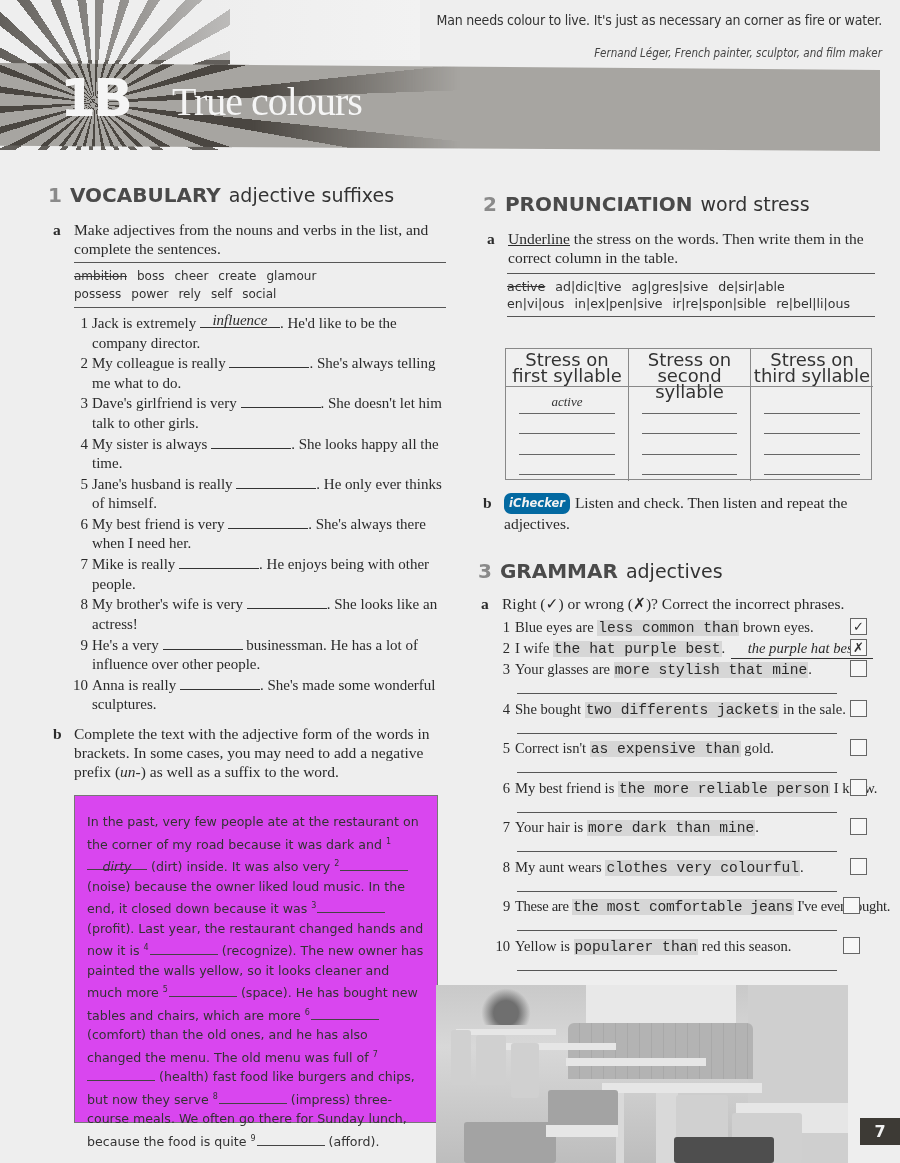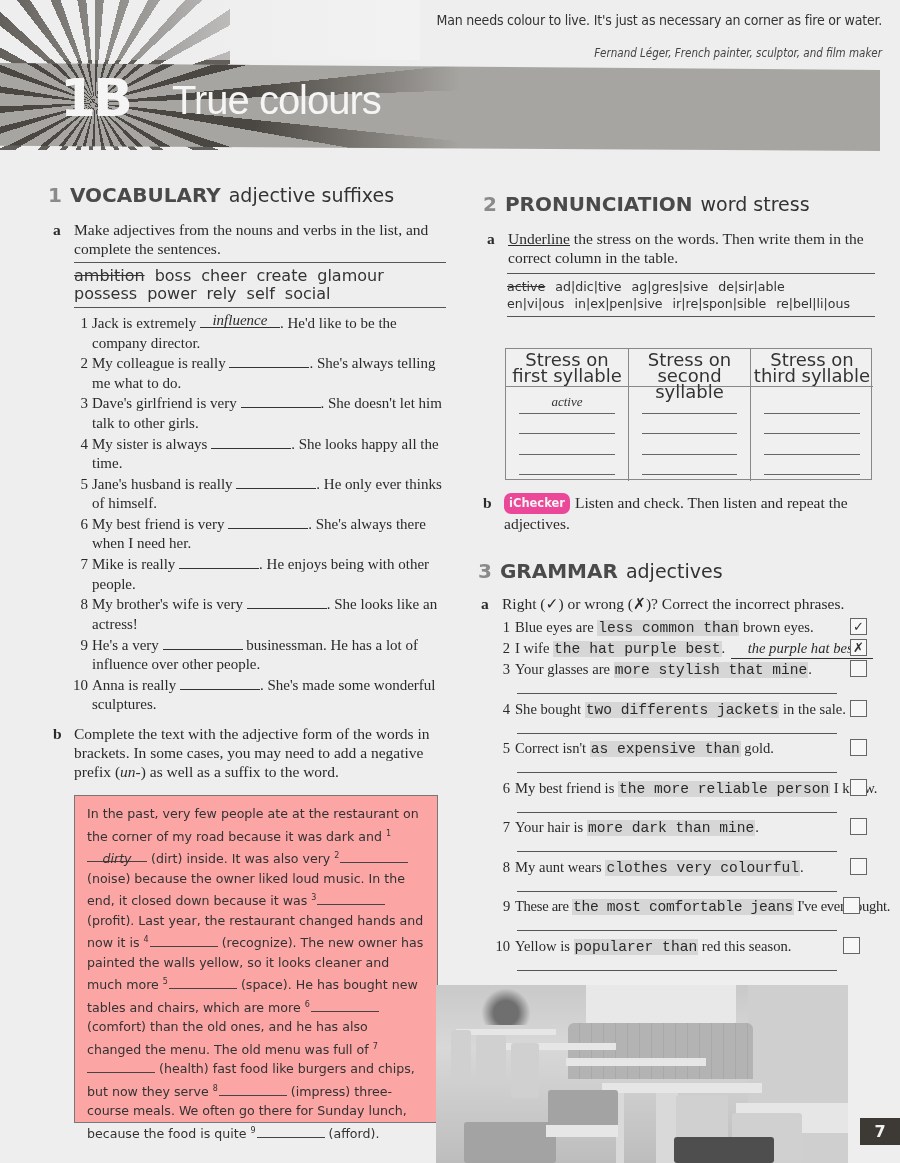--- a/index.html
+++ b/index.html
@@ -40,21 +40,21 @@
     -webkit-mask-image: linear-gradient(90deg, #000 55%, transparent 100%);
     mask-image: linear-gradient(90deg, #000 55%, transparent 100%);
   }
   .unit-code {
     position: absolute; left: 60px; top: 68px;
     font-family: "DejaVu Sans", sans-serif; font-weight: bold;
     font-size: 52px; color: #f5f5f5; letter-spacing: -3px;
   }
   .unit-title {
     position: absolute; left: 172px; top: 78px;
-    font-family: Liberation Sans, sans-serif;
+    font-family: Liberation Serif, serif;
     font-size: 40px; color: #f5f5f5; letter-spacing: -1px;
   }
 
   
   .sec-head {
     position: absolute; font-family: "DejaVu Sans", sans-serif; white-space: nowrap;
   }
   .sec-head .num { font-weight: bold; font-size: 20px; color: #8a8a8a; margin-right: 8px; }
   .sec-head .name { font-weight: bold; font-size: 20px; color: #4a4a4a; margin-right: 8px; }
   .sec-head .sub { font-size: 19px; color: #333; }
@@ -62,40 +62,40 @@
   .task {
     position: absolute; font-size: 15.5px; line-height: 19px; color: #2a2a2a;
   }
   .task .letter { position: absolute; left: 0; top: 0; font-weight: bold; }
   .task .body { padding-left: 21px; }
   .underline { text-decoration: underline; }
 
   .wordbox {
     position: absolute;
     border-top: 1px solid #555; border-bottom: 1px solid #555;
-    font-family: "DejaVu Sans", sans-serif; font-size: 16px; color: #333;
+    font-family: "DejaVu Sans", sans-serif; font-size: 12px; color: #333;
     line-height: 18px; padding: 4px 0 4px 0;
   }
   .wordbox span { margin-right: 10px; display: inline-block; }
   .wordbox .crossed { text-decoration: line-through; }
 
   
   .sentences { position: absolute; left: 74px; top: 314px; width: 380px; }
   .sent { position: relative; padding-left: 18px; font-size: 15px; line-height: 19.5px; margin-bottom: 1.2px; }
   .sent .n { position: absolute; left: 0; top: 0; width: 14px; text-align: right; }
   .sent.two .n { left: -6px; width: 20px; }
   .blank { display: inline-block; border-bottom: 1px solid #333; width: 80px; height: 14px; vertical-align: baseline; text-align: center; }
   .blank.filled { font-style: italic; }
   .blank .ans { position: relative; top: -3px; }
 
   
   .textbox {
     position: absolute; left: 74px; top: 795px; width: 364px; height: 328px;
-    background: #fca5a5; border: 1.5px solid #777;
-    padding: 8px 12px;
+    background: #d946ef; border: 1.5px solid #777;
+    padding: 16px 12px;
     font-family: "DejaVu Sans", sans-serif; font-size: 12.6px; line-height: 19.5px; color: #333;
   }
   .textbox sup { font-size: 8px; vertical-align: 5px; margin-right: 1px; }
   .textbox .tblank { display: inline-block; border-bottom: 1px solid #444; width: 68px; height: 13px; vertical-align: baseline; }
   .textbox .tblank.filled { width: 60px; text-align: center; font-style: italic; }
 
   
   .stress-table {
     position: absolute; left: 505px; top: 348px; width: 367px; height: 132px;
     border: 1px solid #888; background: #f0f0f0;
@@ -103,23 +103,23 @@
   }
   .stress-table .th {
     font-family: "DejaVu Sans", sans-serif; font-size: 18px; line-height: 16px; color: #333;
     text-align: center; padding-top: 3px; border-bottom: 1px solid #888; border-right: 1px solid #888;
   }
   .stress-table .td { border-right: 1px solid #888; padding: 6px 13px 0 13px; }
   .stress-table .th:nth-child(3), .stress-table .td:nth-child(6) { border-right: none; }
   .tline { height: 20.5px; border-bottom: 1px solid #666; text-align: center; font-style: italic; font-size: 13px; color: #333; line-height: 17px; }
 
   .ichecker {
-    display: inline-block; background: #ec4899; color: #f2f2f2;
+    display: inline-block; background: #0369a1; color: #f2f2f2;
     font-family: "DejaVu Sans", sans-serif; font-size: 11.5px; font-weight: bold;
-    padding: 1px 5px; border-radius: 7px; margin-right: 5px; vertical-align: 1px;
+    padding: 1px 5px; border-radius: 7px; margin-right: 5px; vertical-align: 1px; font-style: italic;
   }
 
   
   .g-list { position: absolute; left: 497px; top: 617px; width: 376px; }
   .g-item { position: relative; height: 39.5px; }
   .g-item.tight { height: 21px; }
   .g-item .row { position: relative; padding-left: 18px; font-size: 14.6px; line-height: 20px; white-space: nowrap; }
   .g-item .n { position: absolute; left: 0; width: 13px; text-align: right; }
   .g-item .n.two { left: -7px; width: 20px; }
   .hl { background: #d6d6d6; padding: 0 1px; font-family: Liberation Mono, monospace; }

